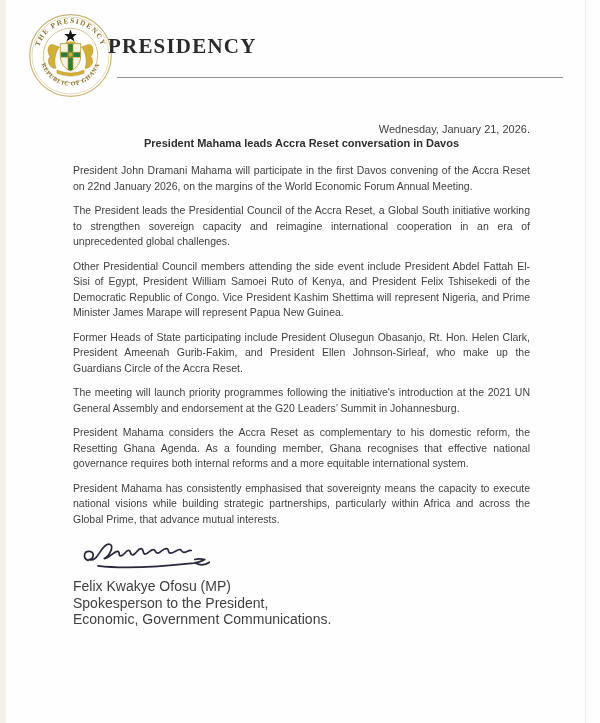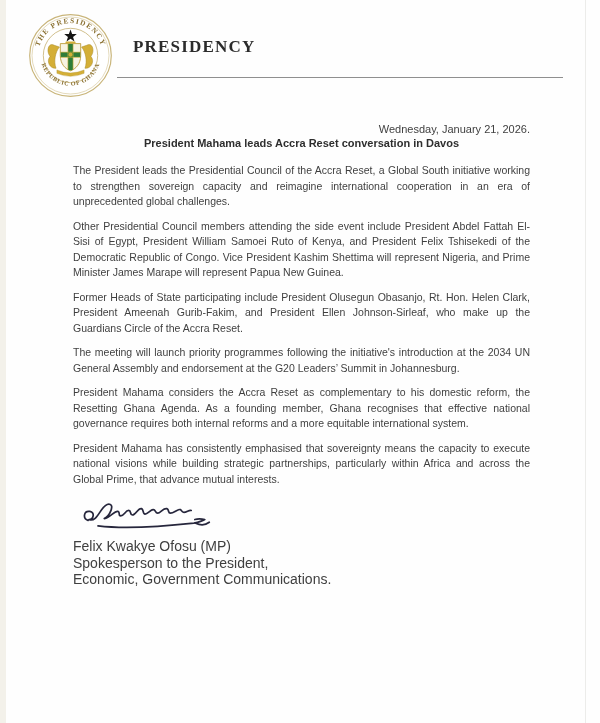--- a/index.html
+++ b/index.html
@@ -12,23 +12,23 @@
     overflow: hidden;
   }
   .page { position: relative; width: 600px; height: 723px; background: #fefefe; overflow: hidden; }
   .scan-edge-left { position: absolute; left: 0; top: 0; bottom: 0; width: 6px; background: #f3f1ea; }
   .scan-edge-right { position: absolute; right: 14px; top: 0; bottom: 0; width: 1px; background: #ececea; }
 
   
   .header { position: absolute; left: 0; top: 0; width: 600px; height: 100px; }
   .seal { position: absolute; left: 28px; top: 13px; width: 85px; height: 85px; }
   .org-name {
-    position: absolute; left: 133px; top: 37px;
+    position: absolute; left: 108px; top: 37px;
     font-family: "Liberation Serif", "DejaVu Serif", serif;
-    font-weight: bold; font-size: 17px; line-height: 19px;
+    font-weight: bold; font-size: 21px; line-height: 19px;
     letter-spacing: 1.2px; color: #2b2b2b;
   }
   .site-url {
     position: absolute; left: 300px; right: 37px; top: 58px;
     text-align: right; font-size: 12px; color: #333333;
   }
   .header-rule {
     position: absolute; left: 117px; right: 37px; top: 77px;
     height: 0; border-top: 1.5px solid #8f8f8f;
   }
@@ -95,24 +95,25 @@
     </div>
 
     <div class="header-rule"></div>
   </div>
 
   <div class="content">
     <div class="date-line">Wednesday, January 21, 2026.</div>
     <div class="doc-title">President Mahama leads Accra Reset conversation in Davos</div>
 
     <div class="paras">
+        <p class="para">President John Dramani Mahama will participate in the first Davos convening of the Accra Reset on 22nd January 2026, on the margins of the World Economic Forum Annual Meeting.</p>
         <p class="para">The President leads the Presidential Council of the Accra Reset, a Global South initiative working to strengthen sovereign capacity and reimagine international cooperation in an era of unprecedented global challenges.</p>
         <p class="para">Other Presidential Council members attending the side event include President Abdel Fattah El-Sisi of Egypt, President William Samoei Ruto of Kenya, and President Felix Tshisekedi of the Democratic Republic of Congo. Vice President Kashim Shettima will represent Nigeria, and Prime Minister James Marape will represent Papua New Guinea.</p>
         <p class="para">Former Heads of State participating include President Olusegun Obasanjo, Rt. Hon. Helen Clark, President Ameenah Gurib-Fakim, and President Ellen Johnson-Sirleaf, who make up the Guardians Circle of the Accra Reset.</p>
-        <p class="para">The meeting will launch priority programmes following the initiative's introduction at the 2034 UN General Assembly and endorsement at the G20 Leaders’ Summit in Johannesburg.</p>
+        <p class="para">The meeting will launch priority programmes following the initiative's introduction at the 2021 UN General Assembly and endorsement at the G20 Leaders’ Summit in Johannesburg.</p>
         <p class="para">President Mahama considers the Accra Reset as complementary to his domestic reform, the Resetting Ghana Agenda. As a founding member, Ghana recognises that effective national governance requires both internal reforms and a more equitable international system.</p>
         <p class="para">President Mahama has consistently emphasised that sovereignty means the capacity to execute national visions while building strategic partnerships, particularly within Africa and across the Global Prime, that advance mutual interests.</p>
       </div>
 
     <div class="sig-block">
       <svg class="signature-svg" viewBox="0 0 170 42" xmlns="http://www.w3.org/2000/svg">
         <g fill="none" stroke="#26263c" stroke-width="1.9" stroke-linecap="round" stroke-linejoin="round">
           <path d="M 11,27 c -6,-2 -5,-11 2,-10 c 6,1 4,9 -1,9 c 10,4 13,-17 22,-17 c 7,0 1,13 -5,16 c 7,-1 11,-9 15,-8 c 3,1 0,5 3,5 c 4,0 5,-6 9,-6 c 3,0 1,5 4,5 c 4,0 6,-8 10,-7 c 3,1 1,6 4,6 c 3,0 6,-5 9,-5 c 3,0 2,4 5,4 c 3,0 6,-6 10,-5 c 3,1 1,5 4,5 c 4,0 8,-5 11,-4 c 2,1 1,3 4,3 c 3,0 6,-3 8,-2"></path>
           <path d="M 22,33 C 55,37 100,33 128,30 c 5,-1 9,-2 12,-4 c -4,-1 -8,-1 -11,0"></path>
           <path d="M 130,30 c 6,3 11,2 15,-1"></path>

